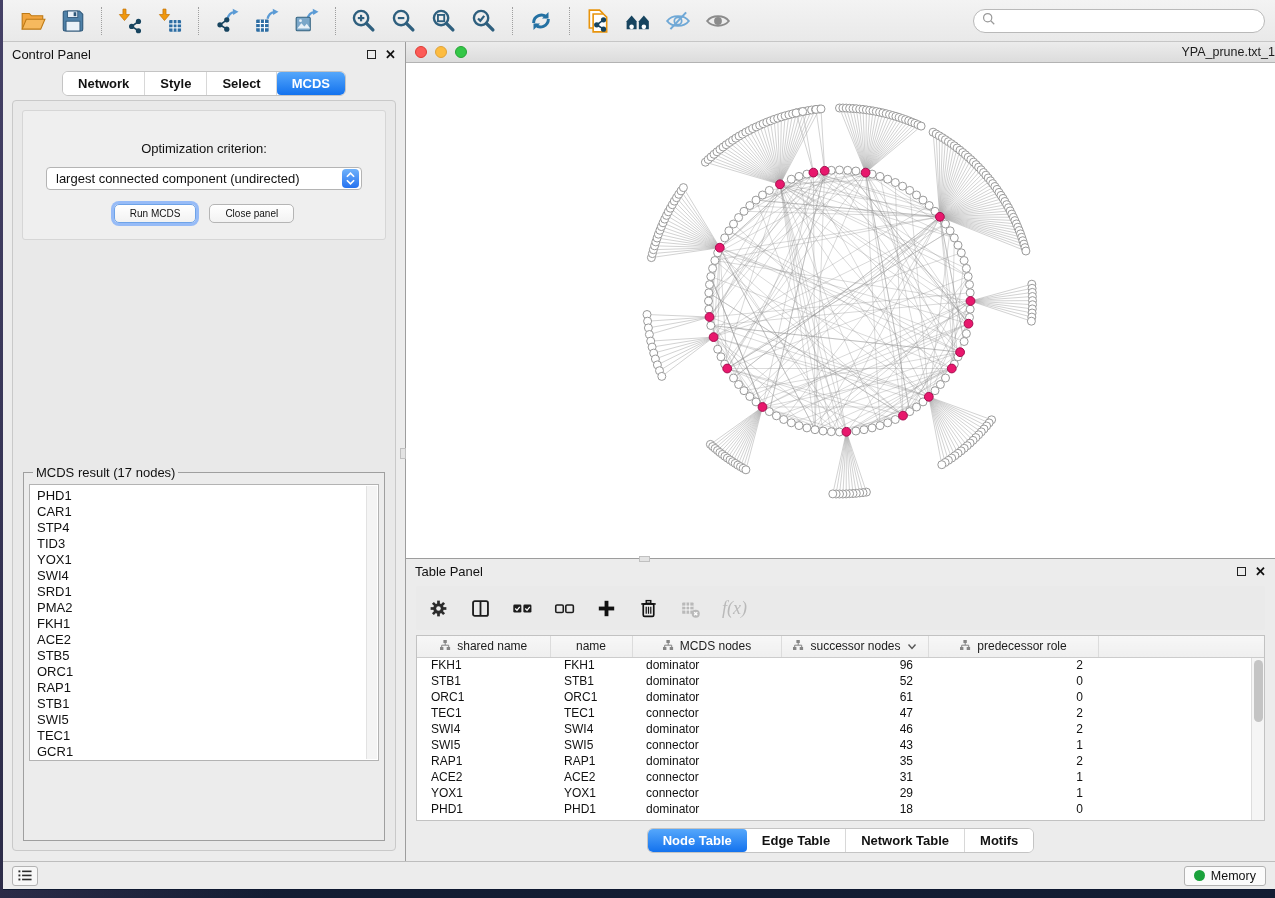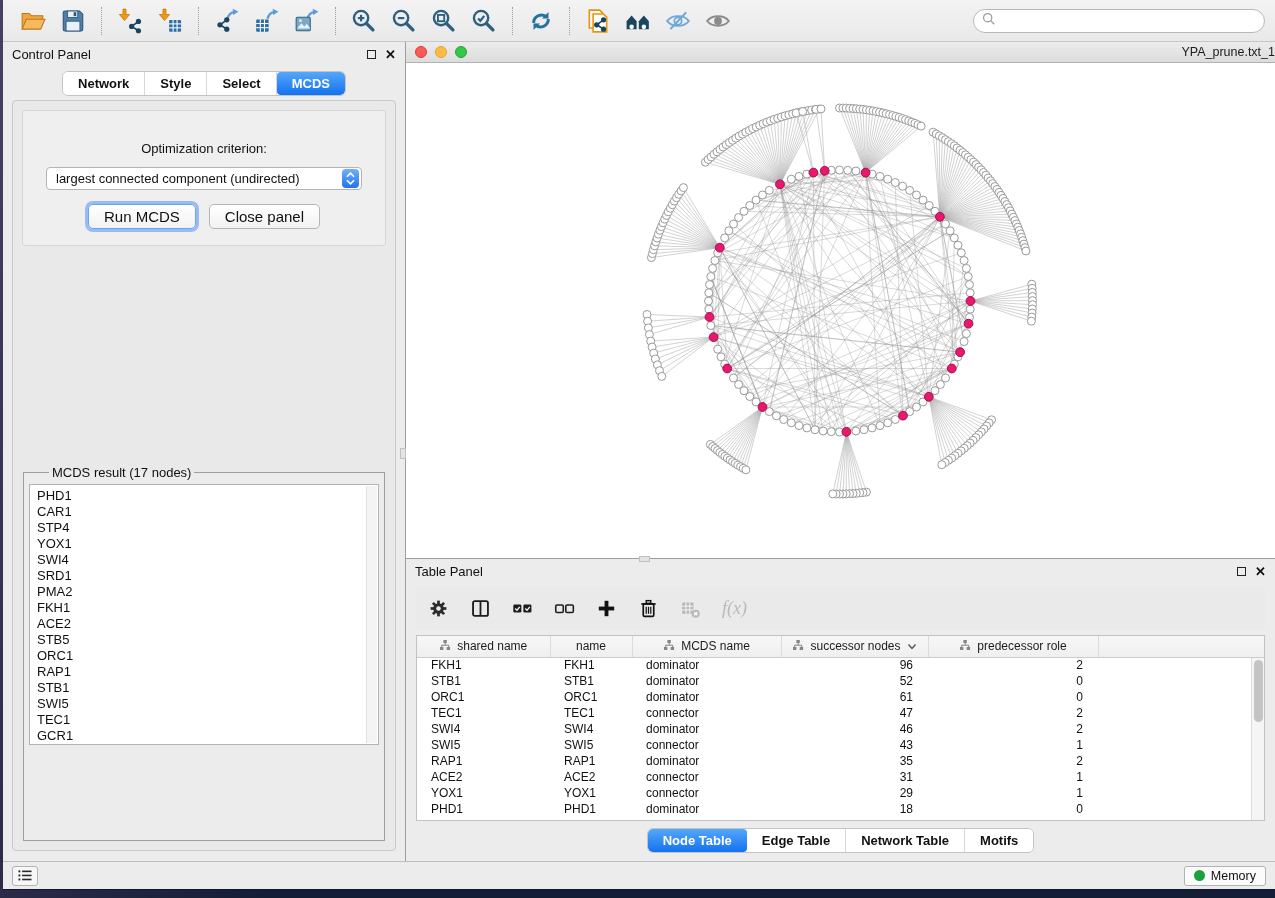--- a/index.html
+++ b/index.html
@@ -57,29 +57,29 @@
     border:1px solid #b4b4b4; border-radius:4px; display:flex; align-items:center;
     padding-left:9px; font-size:13px; color:#111;
   }
   .select .stepper {
     margin-left:auto; margin-right:2px; width:17px; height:19px; border-radius:4px;
     background:linear-gradient(#6fb2fb,#2572ef); display:flex; flex-direction:column; align-items:center; justify-content:center; gap:1px;
   }
   .btn-row { margin-top:14px; display:flex; justify-content:center; gap:13px; }
   .mac-btn {
     background:linear-gradient(#ffffff,#f2f2f2); border:1px solid #b5b5b5; border-radius:5px;
-    font-size:15px; color:#111; padding:3px 15px; font-family:"Liberation Sans",sans-serif;
+    font-size:10px; color:#111; padding:3px 15px; font-family:"Liberation Sans",sans-serif;
   }
   .mac-btn.focused { box-shadow:0 0 0 3px rgba(77,144,254,.55); border-color:#6ea3e8; }
   .cp-spacer { flex:1; }
   .mcds-fieldset {
     flex:none; height:376px; border:1px solid #9f9f9f; margin:0 1px;
     padding:4px 5px 6px; background:#ececec; position:relative;
   }
-  .mcds-fieldset legend { font-size:13px; color:#111; padding:0 3px; margin-left:20px; }
+  .mcds-fieldset legend { font-size:13px; color:#111; padding:0 3px; margin-left:4px; }
   .mcds-list {
     width:100%; height:100%; background:#fff; border:1px solid #b3b3b3;
     font-size:13px; color:#111; padding:3px 0 0 7px; position:relative; overflow:hidden;
   }
   .mcds-list .row { line-height:16px; }
   .vscroll-track { position:absolute; top:1px; right:1px; bottom:1px; width:11px; background:#f4f4f4; border-left:1px solid #e2e2e2; }
   
   .rcol { flex:1; display:flex; flex-direction:column; min-width:0; }
   .netwin { height:517px; flex:none; display:flex; flex-direction:column; border-bottom:1px solid #9d9d9d; }
   .net-titlebar {
@@ -333,20 +333,21 @@
             <button class="mac-btn">Close panel</button>
           </div>
         </div>
         <div class="cp-spacer"></div>
         <fieldset class="mcds-fieldset">
           <legend>MCDS result (17 nodes)</legend>
           <div class="mcds-list" id="mcds-list">
             <div class="row">PHD1</div>
               <div class="row">CAR1</div>
               <div class="row">STP4</div>
+              <div class="row">TID3</div>
               <div class="row">YOX1</div>
               <div class="row">SWI4</div>
               <div class="row">SRD1</div>
               <div class="row">PMA2</div>
               <div class="row">FKH1</div>
               <div class="row">ACE2</div>
               <div class="row">STB5</div>
               <div class="row">ORC1</div>
               <div class="row">RAP1</div>
               <div class="row">STB1</div>
@@ -1156,21 +1157,21 @@
                     </span>
                   </th>
                   <th>
                     <span class="hcell">
                       <span><svg width="12" height="12" viewBox="0 0 12 12">
                           <path d="M6.2 4 v2 M2.7 8 V6.2 h7 V8" stroke="#858585" fill="none"></path>
                           <rect x="4.4" y="1" width="3.4" height="3" fill="#858585"></rect>
                           <rect x="1" y="8" width="3.4" height="3" fill="#858585"></rect>
                           <rect x="7.7" y="8" width="3.4" height="3" fill="#858585"></rect>
                         </svg></span>
-                      <span>MCDS name</span>
+                      <span>MCDS nodes</span>
                     </span>
                   </th>
                   <th>
                     <span class="hcell">
                       <span><svg width="12" height="12" viewBox="0 0 12 12">
                           <path d="M6.2 4 v2 M2.7 8 V6.2 h7 V8" stroke="#858585" fill="none"></path>
                           <rect x="4.4" y="1" width="3.4" height="3" fill="#858585"></rect>
                           <rect x="1" y="8" width="3.4" height="3" fill="#858585"></rect>
                           <rect x="7.7" y="8" width="3.4" height="3" fill="#858585"></rect>
                         </svg></span>

